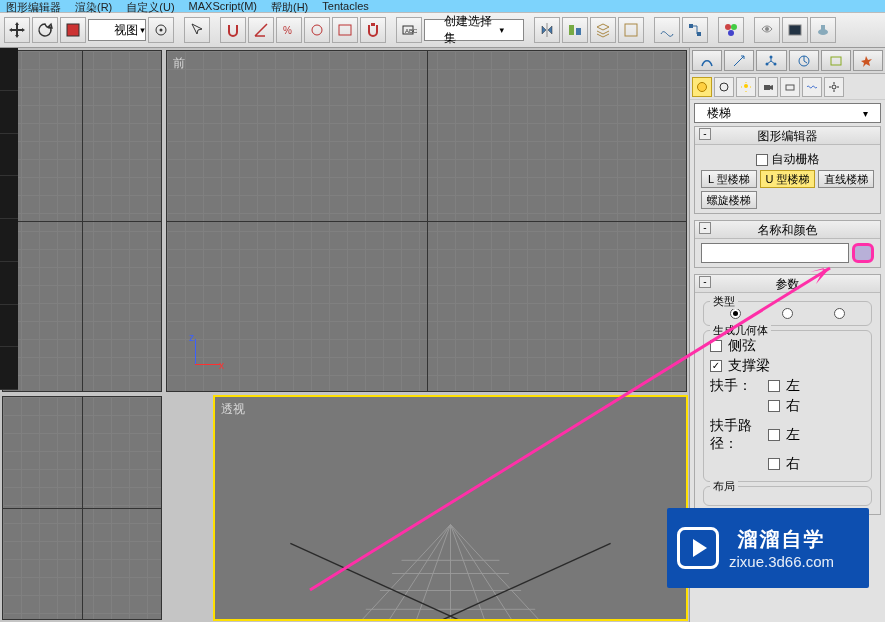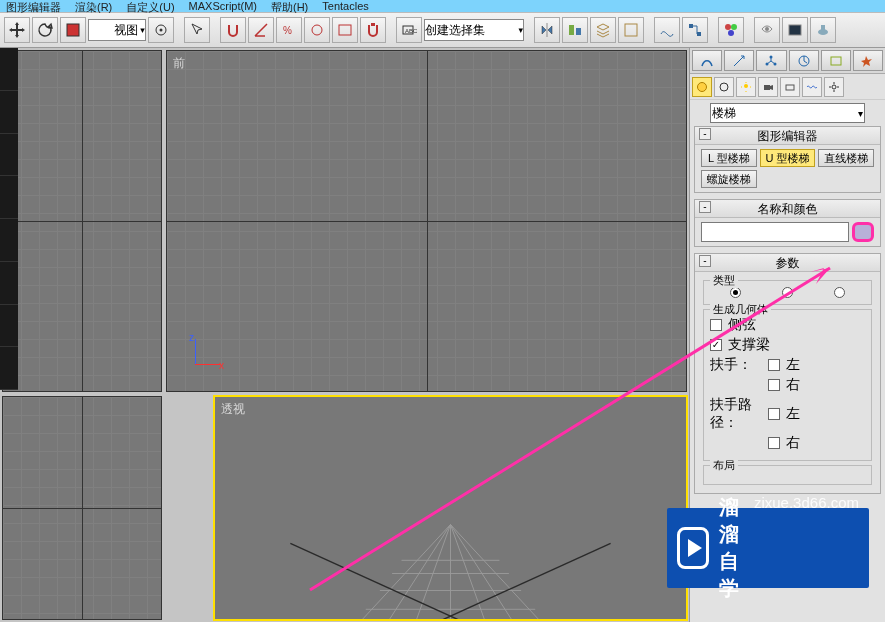--- a/index.html
+++ b/index.html
@@ -7,21 +7,21 @@
 
 .menubar { height: 12px; background: #7dd3fc; padding: 0 6px; display: flex; gap: 14px; font-size: 11px; color: #222; align-items: flex-start; }
 .menubar span { cursor: default; }
 
 .toolbar { height: 36px; background: linear-gradient(#f2f2f2,#dcdcdc); border-top: 1px solid #bbb; border-bottom: 1px solid #999; display: flex; align-items: center; padding: 0 4px; gap: 2px; }
 .tbtn { width: 26px; height: 26px; border: 1px solid #aaa; background: linear-gradient(#f6f6f6,#ddd); display:flex; align-items:center; justify-content:center; font-size:14px; color:#333; }
 .tbtn svg { width:16px; height:16px; }
 .tsep { width: 6px; }
 .view-select { height: 22px; width: 58px; font-size: 12px; border:1px solid #888; background:#fff; text-align:center; line-height:20px; display:flex; align-items:center; justify-content:center; gap:2px;padding-left:25px; }
 .view-select::after { content:"▾"; font-size:9px; }
-.create-select { height: 22px; width: 100px; font-size: 12px; border:1px solid #888; background:#fff; padding:0 0; display:flex; align-items:center; }
+.create-select { height: 22px; width: 100px; font-size: 12px; border:1px solid #888; background:#fff; padding:0 19px; display:flex; align-items:center; }
 .create-select::after { content:"▾"; margin-left:auto; font-size:9px; }
 
 .work { position:absolute; top:48px; left:0; right:196px; bottom:0; background:#c5c5c5; display:grid; grid-template-columns: 160px 1fr; grid-template-rows: 342px 1fr; gap:4px; padding:2px; }
 .viewport { background:#787878; border:1px solid #333; position:relative; overflow:hidden; }
 .viewport.active { outline:2px solid #ffe000; outline-offset:-1px;margin-left:48px; }
 .vp-label { position:absolute; top:4px; left:6px; color:#d8d8d8; font-size:12px; }
 .grid-pattern { position:absolute; inset:0; background-image:
   linear-gradient(#808080 1px, transparent 1px),
   linear-gradient(90deg, #808080 1px, transparent 1px);
   background-size: 18px 18px;
@@ -39,55 +39,55 @@
 
 .cmd-panel { position:absolute; top:48px; right:0; width:196px; bottom:0; background:#e2e2e2; border-left:1px solid #999; font-size:12px; }
 .cmd-tabs { height:26px; display:flex; gap:2px; padding:2px; background:#d8d8d8; border-bottom:1px solid #aaa; }
 .ctab { flex:1; border:1px solid #999; background:linear-gradient(#f2f2f2,#d8d8d8); display:flex; align-items:center; justify-content:center; }
 .ctab svg { width:14px; height:14px; }
 .cmd-sub { height:26px; display:flex; gap:2px; padding:2px 2px; background:#e2e2e2; border-bottom:1px solid #ccc; align-items:center; }
 .csub { width:20px; height:20px; border:1px solid #aaa; display:flex; align-items:center; justify-content:center; background:#eee; }
 .csub.active { background:#ffe97a; border:1px solid #c0a020; }
 .csub svg { width:12px; height:12px; }
 
-.dropdown { margin:3px 20px; height:20px; border:1px solid #7a7a7a; background:#fff; display:flex; align-items:center; padding:0 1px; }
+.dropdown { margin:3px 4px; height:20px; border:1px solid #7a7a7a; background:#fff; display:flex; align-items:center; padding:0 12px; }
 .dropdown::after { content:"▾"; margin-left:auto; font-size:10px; }
 
 .rollout { margin:2px 4px 6px; border:1px solid #aaa; background:#e2e2e2; }
 .rollout-header { height:18px; background:linear-gradient(#efefef,#dcdcdc); border-bottom:1px solid #bbb; text-align:center; font-size:12px; position:relative; line-height:18px; }
 .rollout-header .minus { position:absolute; left:4px; top:1px; width:12px; height:12px; border:1px solid #888; background:#eee; font-size:10px; line-height:10px; text-align:center; }
 .rollout-body { padding:4px 6px; }
 
 .chk-row { display:flex; align-items:center; justify-content:center; gap:4px; margin:2px 0; }
 .chk { width:12px; height:12px; border:1px solid #666; background:#fff; display:inline-block; }
 .chk.checked::after { content:"✓"; font-size:10px; line-height:10px; display:block; text-align:center; color:#000; }
 
 .btn-grid { display:grid; grid-template-columns:1fr 1fr 1fr; gap:3px; }
 .pbtn { height:18px; border:1px solid #888; background:linear-gradient(#f4f4f4,#dadada); font-size:11px; text-align:center; line-height:16px; }
 .pbtn.active { background:#ffe97a; border:1px solid #c0a020; }
 
 .name-row { display:flex; gap:3px; align-items:center; }
 .name-input { flex:1; height:20px; border:1px solid #7a7a7a; background:#fff; }
 .color-swatch { width:22px; height:20px; border:3px solid #ff2fa8; border-radius:6px; background:#b8b0d8; }
 
-.group { border:1px solid #bbb; border-radius:0; padding:4px 6px 6px; margin:4px 2px; position:relative; }
+.group { border:1px solid #bbb; border-radius:6px; padding:4px 6px 6px; margin:4px 2px; position:relative; }
 .group-label { position:absolute; top:-8px; left:6px; background:#e2e2e2; padding:0 3px; font-size:11px; }
 .radio-row { display:flex; justify-content:space-around; font-size:11px; margin-top:4px; }
 .radio-row .lab { text-align:center; width:33%; }
 .radio-row2 { display:flex; justify-content:space-around; margin-top:2px; }
 .radio { width:11px; height:11px; border:1px solid #555; border-radius:50%; background:#fff; display:inline-block; }
 .radio.sel::after { content:""; display:block; width:5px; height:5px; background:#000; border-radius:50%; margin:2px; }
 
 .gen-rows .row { display:flex; align-items:center; gap:6px; font-size:14px; margin:2px 0; }
 .gen-rows .row .spacer { width:52px; }
 
 .watermark { position:absolute; right:16px; bottom:34px; width:202px; height:80px; background:#0d4fb0; color:#fff; display:flex; align-items:center; gap:10px; padding:0 10px; border-radius:2px; }
 .watermark .play { width:42px; height:42px; border:3px solid #fff; border-radius:8px; display:flex; align-items:center; justify-content:center; }
 .watermark .play::after { content:""; border-left:14px solid #fff; border-top:9px solid transparent; border-bottom:9px solid transparent; margin-left:4px; }
-.watermark .txt { display:flex; flex-direction:row; }
+.watermark .txt { display:flex; flex-direction:column;align-items:center; }
 .watermark .big { font-size:20px; font-weight:bold; letter-spacing:2px; }
 .watermark .small { font-size:15px; opacity:.9; }
 
 .left-black { position:absolute; top:48px; left:0; width:18px; height:342px; background:#1a1a1a; z-index:3; display:flex; flex-direction:column; }
 .left-black .slot { flex:1; border-bottom:1px solid #333; }
 </style>
 </head>
 <body>
 
 <div class="menubar">
@@ -371,20 +371,24 @@
   </div>
 
   <div class="dropdown">楼梯</div>
 
   <div class="rollout">
     <div class="rollout-header">
       <span class="minus">-</span>
       <span>图形编辑器</span>
     </div>
     <div class="rollout-body">
+      <div class="chk-row">
+        <span class="chk"></span>
+        <span>自动栅格</span>
+      </div>
       <div class="btn-grid">
         <div class="pbtn">L 型楼梯</div>
         <div class="pbtn active">U 型楼梯</div>
         <div class="pbtn">直线楼梯</div>
         <div class="pbtn">螺旋楼梯</div>
       </div>
     </div>
   </div>
 
   <div class="rollout">

